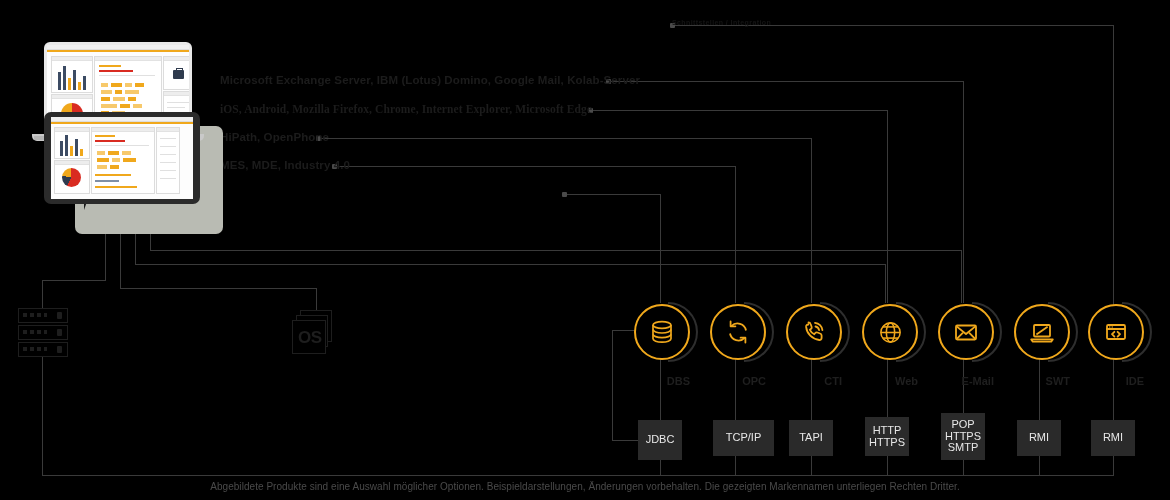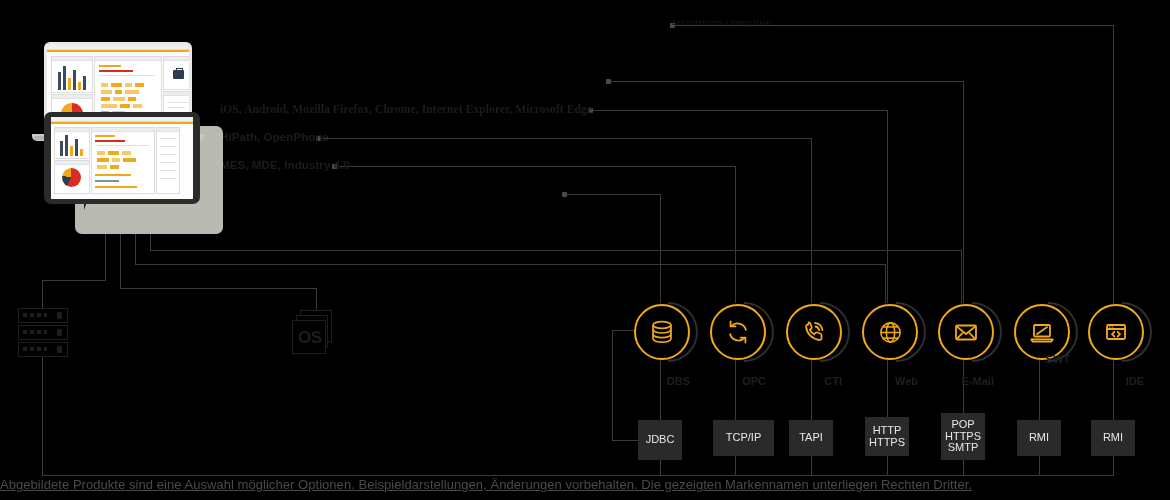--- a/index.html
+++ b/index.html
@@ -83,22 +83,22 @@
   .node .ring svg{display:block;}
   .nlabel{position:absolute;color:#1f1f1f;font-size:11px;font-weight:bold;
           text-align:right;white-space:nowrap;}
 
   
   .pbox{position:absolute;background:#2a2a2a;color:#e8e8e8;font-size:11px;
         display:flex;align-items:center;justify-content:center;text-align:center;
         line-height:11.5px;}
 
   
-  .foot{position:absolute;left:0;right:0;bottom:8px;
-        color:#4a4a4a;font-size:13px;letter-spacing:.05px;text-decoration:underline;}
+  .foot{position:absolute;left:0;right:0;bottom:8px;text-align:center;
+        color:#4a4a4a;font-size:10px;letter-spacing:.05px;}
 </style>
 </head>
 <body>
 
 <div id="stage">
 
   <div>
 
     <div class="cap" style="left:670px;top:23px;"></div>
     <div class="ln h" style="left:675px;top:25px;width:438px;"></div>
@@ -164,20 +164,21 @@
     <div class="ln v" style="left:660px;top:456px;height:19px;"></div>
     <div class="ln v" style="left:735px;top:456px;height:19px;"></div>
     <div class="ln v" style="left:811px;top:456px;height:19px;"></div>
     <div class="ln v" style="left:887px;top:456px;height:19px;"></div>
     <div class="ln v" style="left:963px;top:460px;height:15px;"></div>
     <div class="ln v" style="left:1039px;top:456px;height:19px;"></div>
   </div>
 
   <div class="toplabel" style="left:672px;top:19px;">Schnittstellen / Integration</div>
 
+  <div class="syslabel" style="left:220px;top:74px;">Microsoft Exchange Server, IBM (Lotus) Domino, Google Mail, Kolab-Server</div>
   <div class="syslabel" style="left:220px;top:103px;font-family:Liberation Serif, serif;">iOS, Android, Mozilla Firefox, Chrome, Internet Explorer, Microsoft Edge</div>
   <div class="syslabel" style="left:220px;top:131px;">HiPath, OpenPhone</div>
   <div class="syslabel" style="left:220px;top:159px;">MES, MDE, Industry 4.0</div>
 
   <div id="devices">
     <div class="tab-shadow"></div>
     <div class="tri"></div>
 
     <div class="lap-body">
       <div class="lap-screen">
@@ -371,21 +372,21 @@
   <div class="node" style="left:1014px;top:304px;">
     <div class="arc"></div>
     <div class="ring">
       <svg width="28" height="28" viewBox="0 0 28 28" fill="none" stroke="#F0A81C" stroke-width="1.8" stroke-linejoin="round">
         <rect x="6" y="7" width="16" height="11.5" rx="1"></rect>
         <path d="M8.4 16.4 19.6 8.8"></path>
         <path d="M3.2 21.4h21.6l-1.6 2.2H4.8z"></path>
       </svg>
     </div>
   </div>
-  <div class="nlabel" style="left:1010px;top:353px;width:60px;">SWT</div>
+  <div class="nlabel" style="left:1010px;top:375px;width:60px;">SWT</div>
 
   <div class="node" style="left:1088px;top:304px;">
     <div class="arc"></div>
     <div class="ring">
       <svg width="28" height="28" viewBox="0 0 28 28" fill="none" stroke="#F0A81C" stroke-width="1.8" stroke-linejoin="round" stroke-linecap="round">
         <rect x="5" y="7" width="18" height="14" rx="1.2"></rect>
         <path d="M5 11h18"></path>
         <circle cx="7.8" cy="9" r=".7" fill="#F0A81C" stroke="none"></circle>
         <circle cx="10.2" cy="9" r=".7" fill="#F0A81C" stroke="none"></circle>
         <path d="M12.4 13.8 10 16.2l2.4 2.4"></path>

